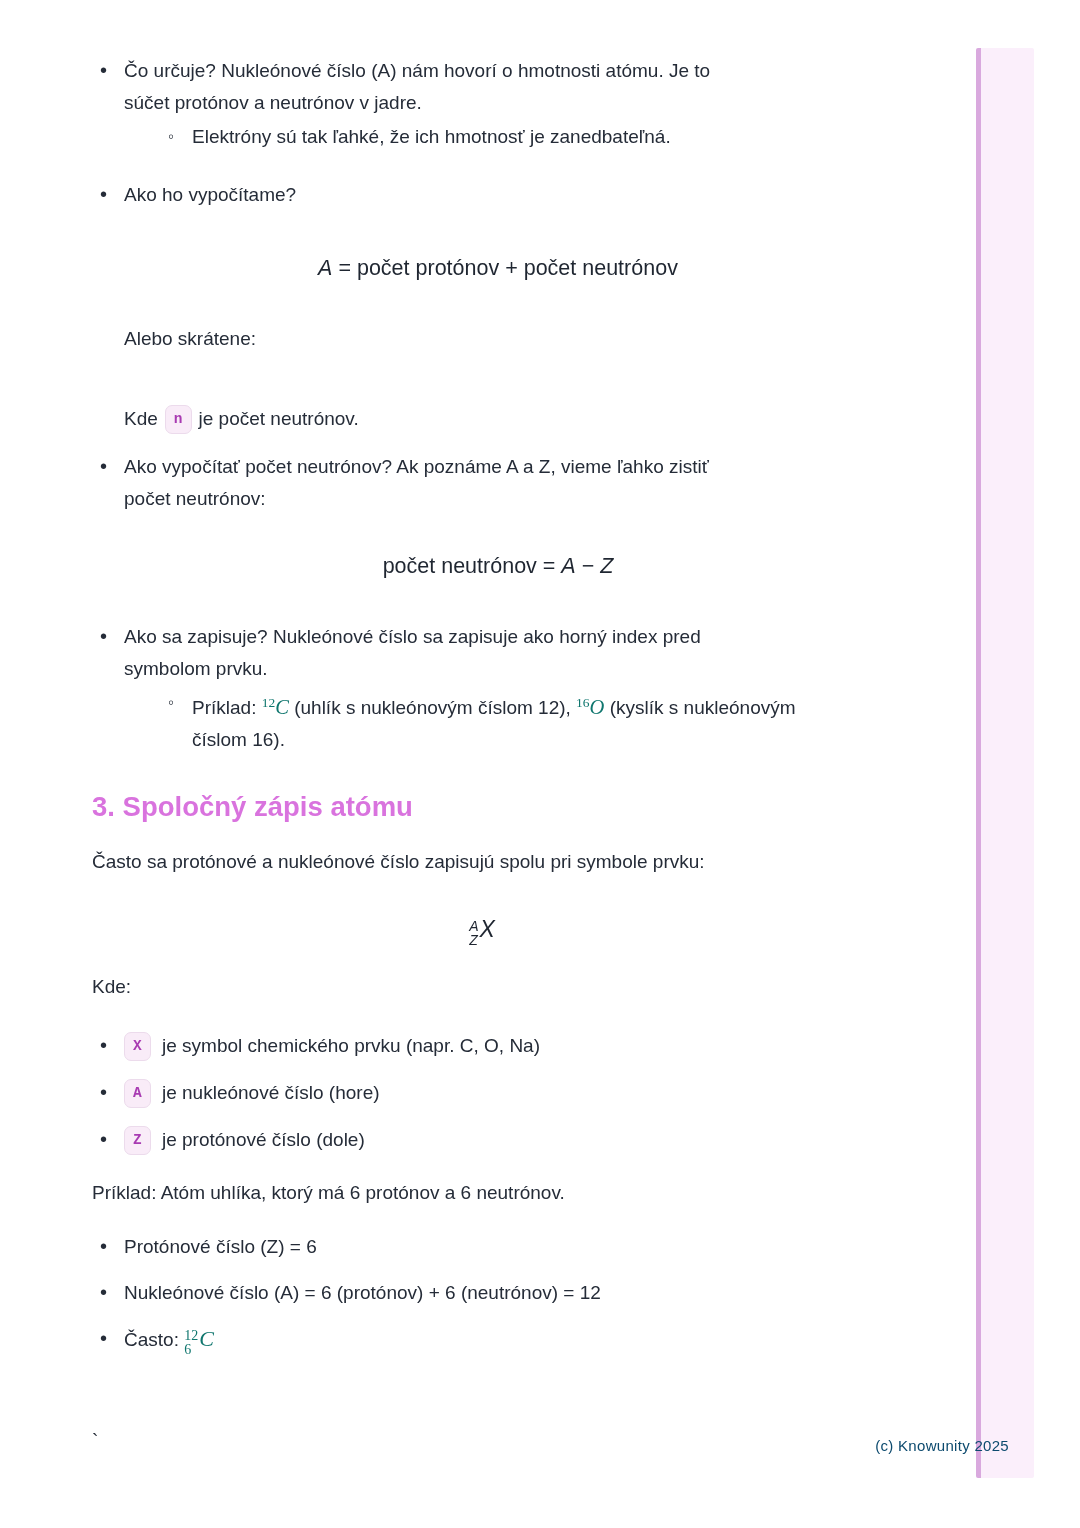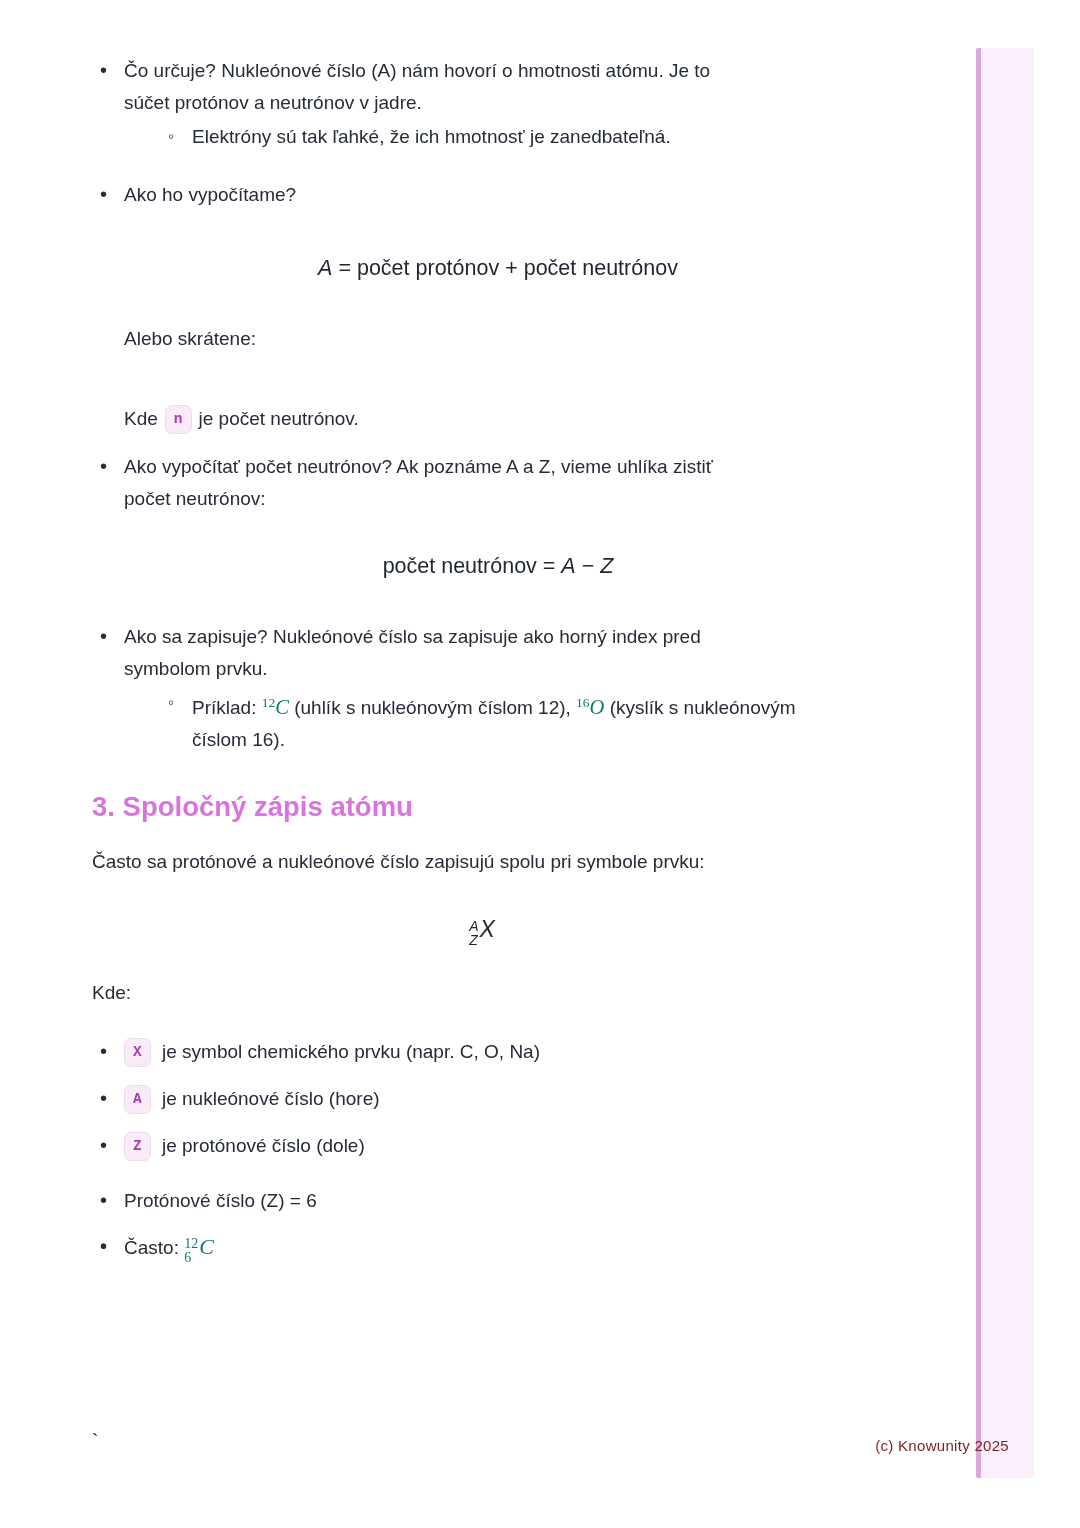--- a/index.html
+++ b/index.html
@@ -45,29 +45,29 @@
     color:#a83bb2;background:#f9ecf8;border:1.5px solid #ecdbec;
     border-radius:7px;padding:6px 8px 7px;vertical-align:2px;
   }
   .kde-line{margin-top:48px;}
   .kde-line .badge{margin:0 7px;}
   h2{
     margin:34px 0 0 0;font-size:27.5px;line-height:34px;font-weight:700;
     color:#d973de;
   }
   .para{margin-top:22px;}
-  .kde2{margin-top:26px;}
+  .kde2{margin-top:20px;}
   .legend-li{position:relative;padding-left:32px;margin-top:26px;line-height:34px;}
   .legend-li + .legend-li{margin-top:13px;}
   .legend-li .badge{margin-right:6px;}
   .ex-li{position:relative;padding-left:32px;}
   .stray{position:absolute;left:92px;top:1430px;font-size:19px;z-index:1;}
   .footer{
     position:absolute;right:71px;top:1437px;z-index:2;
-    font-size:15px;color:#7f1d1d;letter-spacing:.3px;
+    font-size:15px;color:#0c4a6e;letter-spacing:.3px;
   }
 </style>
 </head>
 <body>
 
 <div class="sidebar"></div>
 
 <div class="content" style="padding-top:55px;">
 
   <div class="li">
@@ -83,21 +83,21 @@
   <div class="li mt26">
     <span class="marker">•</span>
     <span class="b">Ako ho vypočítame?</span>
     <div class="formula"><span class="var">A</span><span> = počet protónov + počet neutrónov</span></div>
     <div>Alebo skrátene:</div>
     <div class="kde-line"><span>Kde</span><span class="badge">n</span><span>je počet neutrónov.</span></div>
   </div>
 
   <div class="li mt16">
     <span class="marker">•</span>
-    <span class="b">Ako vypočítať počet neutrónov?</span><span> Ak poznáme A a Z, vieme uhlíka zistiť</span>
+    <span class="b">Ako vypočítať počet neutrónov?</span><span> Ak poznáme A a Z, vieme ľahko zistiť</span>
     <div>počet neutrónov:</div>
     <div class="formula f3"><span>počet neutrónov = </span><span class="var">A</span><span> − </span><span class="var">Z</span></div>
   </div>
 
   <div class="li mt40">
     <span class="marker">•</span>
     <span class="b">Ako sa zapisuje?</span><span> Nukleónové číslo sa zapisuje ako </span><span class="b">horný index</span><span> pred</span>
     <div>symbolom prvku.</div>
     <div class="sub-li">
       <span class="sub-marker">◦</span>
@@ -122,27 +122,29 @@
     <span class="marker">•</span>
     <span class="badge">A</span>
     <span>je nukleónové číslo (hore)</span>
   </div>
   <div class="legend-li">
     <span class="marker">•</span>
     <span class="badge">Z</span>
     <span>je protónové číslo (dole)</span>
   </div>
 
+  <div class="para mt20" style="margin-top:20px;"><span class="b">Príklad:</span><span> Atóm uhlíka, ktorý má 6 protónov a 6 neutrónov.</span></div>
 
   <div class="ex-li mt22">
     <span class="marker">•</span>
     <span>Protónové číslo (Z) = 6</span>
   </div>
   <div class="ex-li mt14">
     <span class="marker">•</span>
+    <span>Nukleónové číslo (A) = 6 (protónov) + 6 (neutrónov) = 12</span>
   </div>
   <div class="ex-li mt14">
     <span class="marker">•</span>
     <span>Často: </span><span class="imath"><span class="scripts" style="font-style:normal;"><span>12</span><span>6</span></span><span class="isym" style="font-size:22px;">C</span></span>
   </div>
 
 </div>
 
 <div class="stray">`</div>
 <div class="footer">(c) Knowunity 2025</div>

